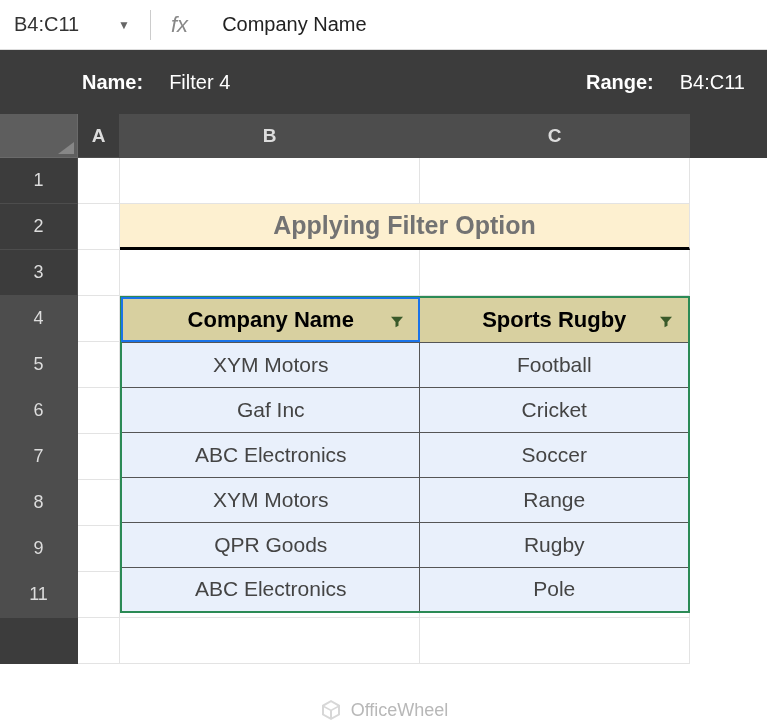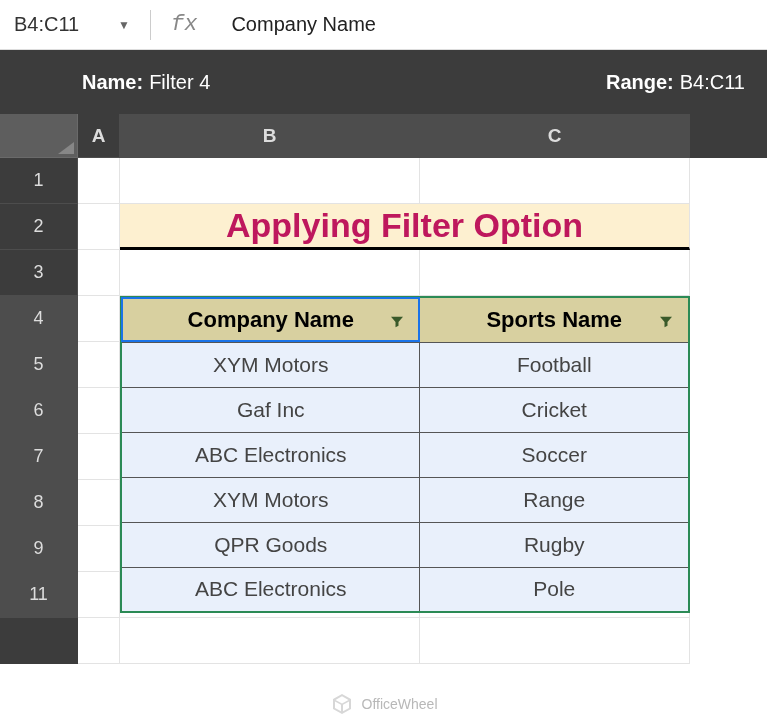--- a/index.html
+++ b/index.html
@@ -36,40 +36,40 @@
   }
   .fx-divider {
     width: 1px;
     height: 30px;
     background: #ccc;
     margin: 0 20px 0 10px;
   }
   .fx-label {
     font-style: italic;
     color: #888;
-    font-family: Liberation Mono, monospace;
+    font-family: Liberation Sans, sans-serif;
     font-size: 22px;
     margin-right: 34px;
   }
   .formula-content { color: #222; }
 
   
   .filter-bar {
     background: #3c3c3c;
     color: #fff;
     height: 64px;
     display: flex;
     align-items: center;
     padding: 0 22px;
     font-size: 20px;
     justify-content: space-between;
   }
   .filter-bar .left, .filter-bar .right {
     display: flex;
-    gap: 6px;
+    gap: 26px;
     align-items: flex-end;
   }
   .filter-bar .label { font-weight: bold; margin-left: 60px;}
   .filter-bar .right .label { margin-left: 12px; }
 
   
   .grid {
     display: flex;
     position: relative;
   }
@@ -144,22 +144,22 @@
   }
   .cA { width: 42px; }
   .cB { width: 300px; }
   .cC { width: 270px; }
 
   
   .title-cell {
     width: 570px;
     background: #fdf0d0;
     font-weight: bold;
-    font-size: 34px;
-    color: #be185d;
+    font-size: 25px;
+    color: #737373;
     border-bottom: 3px solid #000 !important;
     border-right: 1px solid #e3e3e3;
     display:flex; align-items:center; justify-content:center;
   }
 
   
   .data-table {
     position: absolute;
     top: 138px;
     left: 42px;
@@ -197,25 +197,25 @@
     top: 50%;
     transform: translateY(-50%);
     width: 20px; height: 18px;
     display:inline-block;
   }
   .filter-icon svg { width:100%; height:100%; }
 
   
   .watermark {
     position: absolute;
-    bottom: 12px;
+    bottom: 6px;
     left: 0; right: 0;
     text-align: center;
     color: #b8b8b8;
-    font-size: 14px;
+    font-size: 18px;
     display:flex;
     align-items:center;
     justify-content:center;
     gap:8px;
   }
   .watermark svg { width:24px; height:24px; opacity:0.55; }
 </style>
 </head>
 <body>
 
@@ -327,21 +327,21 @@
           <tr>
             <th class="th-B active">
               <span>Company Name</span>
               <span class="filter-icon">
                 <svg viewBox="0 0 24 24">
                     <path fill="#3a5a2a" d="M4 5h16l-6 7v5l-4 2v-7z"></path>
                   </svg>
               </span>
             </th>
             <th class="th-C">
-              <span>Sports Name</span>
+              <span>Sports Rugby</span>
               <span class="filter-icon">
                 <svg viewBox="0 0 24 24">
                     <path fill="#3a5a2a" d="M4 5h16l-6 7v5l-4 2v-7z"></path>
                   </svg>
               </span>
             </th>
           </tr>
         </thead>
         <tbody>
           <tr>

